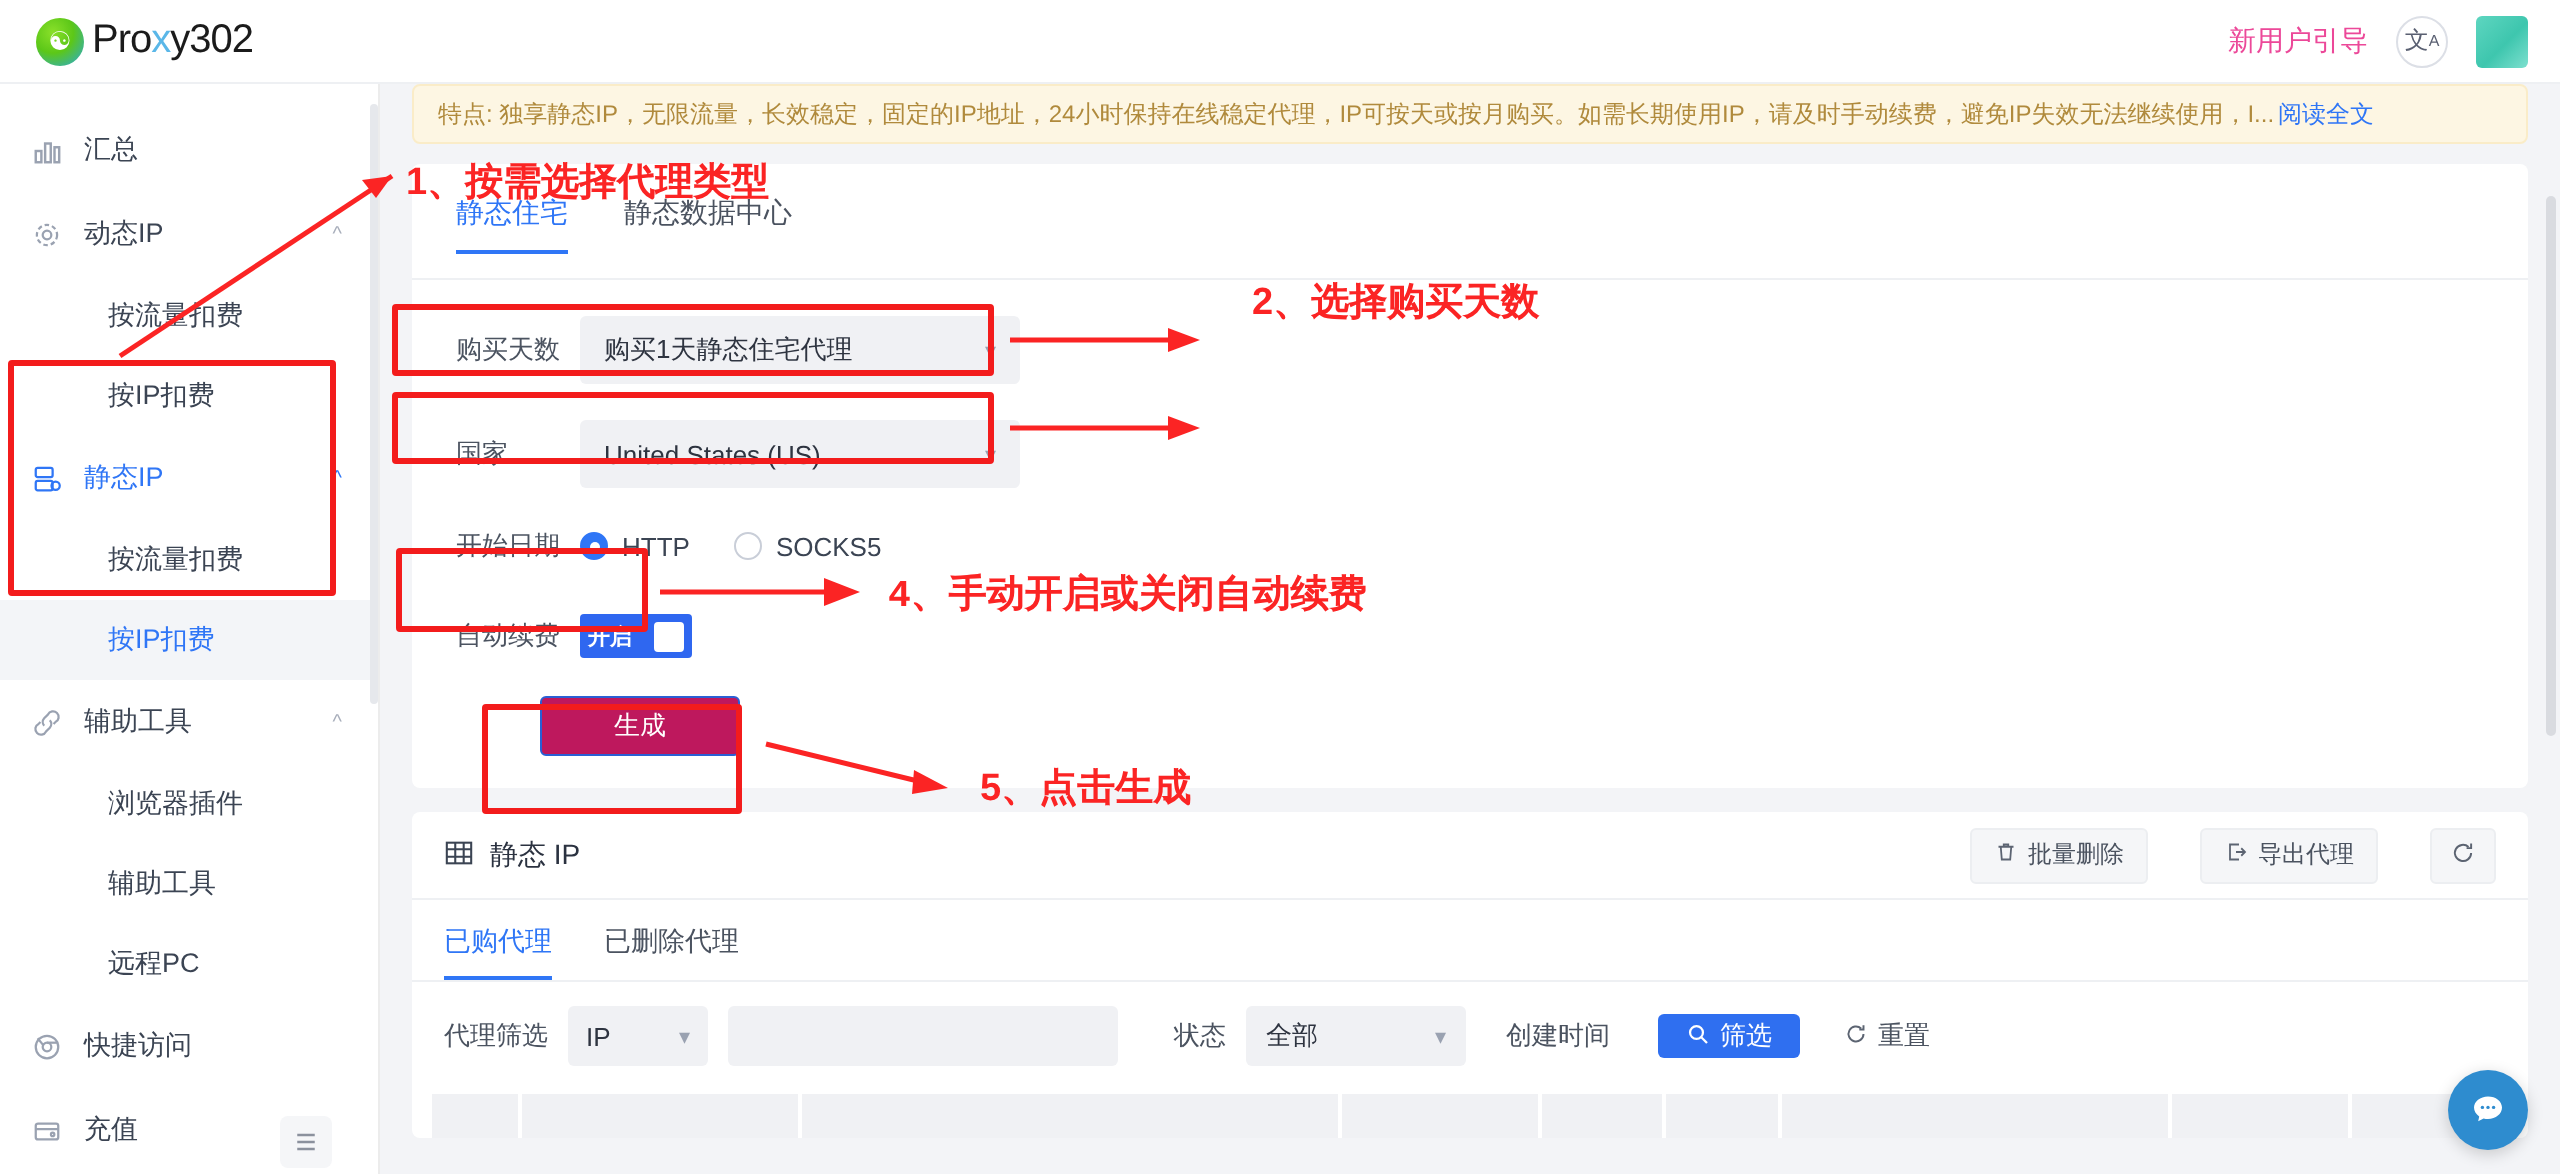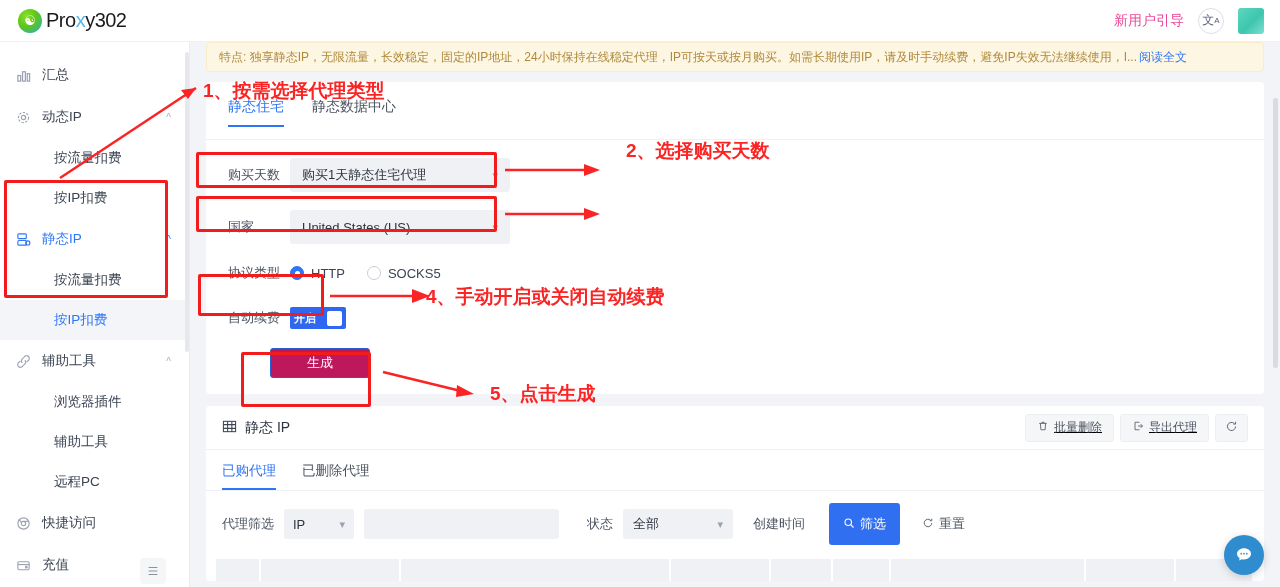--- a/index.html
+++ b/index.html
@@ -122,21 +122,21 @@
     align-items: center; justify-content: center; cursor: pointer; font-weight: 500;
   }
 
   
   .tcard { margin: 12px 16px 0 16px; background: #fff; border-radius: 4px; }
   .tcard-head {
     height: 44px; display: flex; align-items: center; padding: 0 16px;
     border-bottom: 1px solid #eef0f3;
   }
   .tcard-title { font-size: 14px; color: #2b3240; display: flex; align-items: center; gap: 8px; }
-  .tcard-actions { margin-left: auto; display: flex; gap: 6px; text-decoration: underline; }
+  .tcard-actions { margin-left: auto; display: flex; gap: 26px; }
   .tbtn {
     height: 28px; padding: 0 11px; background: #f5f6f8; border: 1px solid #eceef1;
     border-radius: 3px; font-size: 12px; color: #4b5360; display: flex;
     align-items: center; gap: 5px; cursor: pointer;
   }
   .tbtn.icononly { padding: 0 9px; }
   .ttabs { display: flex; gap: 26px; padding: 12px 16px 0 16px; border-bottom: 1px solid #eef0f3; }
   .ttab { font-size: 13.5px; color: #4b5360; padding-bottom: 8px; cursor: pointer; }
   .ttab.active { color: #2f76f6; border-bottom: 2px solid #2f76f6; }
 
@@ -158,21 +158,21 @@
   }
   .sel-md .chev { margin-left: auto; color: #9aa2b1; font-size: 11px; }
   .daterange {
     width: 320px; height: 30px; background: #f0f1f4; border-radius: 3px;
     display: flex; align-items: center; padding: 0 10px; font-size: 13px;
     color: #a6abb6; cursor: pointer;
   }
   .daterange .sep { margin: 0 14px; color: #b8bcc5; }
   .daterange .cal { margin-left: auto; color: #9aa2b1; }
   .btn-primary {
-    height: 42px; padding: 0 14px; background: #2f6ff0; color: #fff; border-radius: 3px;
+    height: 22px; padding: 0 14px; background: #2f6ff0; color: #fff; border-radius: 3px;
     font-size: 13px; display: flex; align-items: center; gap: 5px; cursor: pointer;
   }
   .btn-plain {
     height: 30px; padding: 0 12px; background: #fff; color: #4b5360; border-radius: 3px;
     font-size: 13px; display: flex; align-items: center; gap: 5px; cursor: pointer;
   }
   .thead { display: flex; height: 22px; margin: 4px 10px 0 10px; }
   .thead .cell { background: #f0f1f4; height: 22px; border-right: 2px solid #fff; }
 
   .fab {
@@ -336,21 +336,21 @@
 
         <div class="row">
           <div class="row-label">国家</div>
           <div class="field">
             <span class="val">United States (US)</span>
             <span class="chev">▾</span>
           </div>
         </div>
 
         <div class="row" style="height:22px;margin-bottom:22px">
-          <div class="row-label">协议类型</div>
+          <div class="row-label">开始日期</div>
           <div class="radio-group">
             <span class="radio on">
               <span class="dot"></span>
               <span class="lbl">HTTP</span>
             </span>
             <span class="radio off">
               <span class="dot"></span>
               <span class="lbl">SOCKS5</span>
             </span>
           </div>
@@ -492,21 +492,21 @@
   <svg class="arrow" style="left:0; top:0; width:1280px; height:587px;">
     <line x1="505" y1="214" x2="592" y2="214" stroke="#fb2424" stroke-width="2.5"></line>
     <polygon points="600,214 584,208 584,220" fill="#fb2424"></polygon>
   </svg>
 
   <div class="ann ann-box" style="left:198px; top:274px; width:126px; height:42px;"></div>
   <svg class="arrow" style="left:0; top:0; width:1280px; height:587px;">
     <line x1="330" y1="296" x2="420" y2="296" stroke="#fb2424" stroke-width="2.5"></line>
     <polygon points="430,296 412,289 412,303" fill="#fb2424"></polygon>
   </svg>
-  <div class="ann ann-text" style="left:426px; top:284px;">4、手动开启或关闭自动续费</div>
+  <div class="ann ann-text" style="left:444px; top:284px;font-family:Liberation Mono, monospace;">4、手动开启或关闭自动续费</div>
 
   <div class="ann ann-box" style="left:241px; top:352px; width:130px; height:55px;"></div>
   <svg class="arrow" style="left:0; top:0; width:1280px; height:587px;">
     <line x1="383" y1="372" x2="465" y2="392" stroke="#fb2424" stroke-width="2.5"></line>
     <polygon points="474,394 457,385 456,397" fill="#fb2424"></polygon>
   </svg>
   <div class="ann ann-text" style="left:490px; top:381px;">5、点击生成</div>
 
 </div>
 

